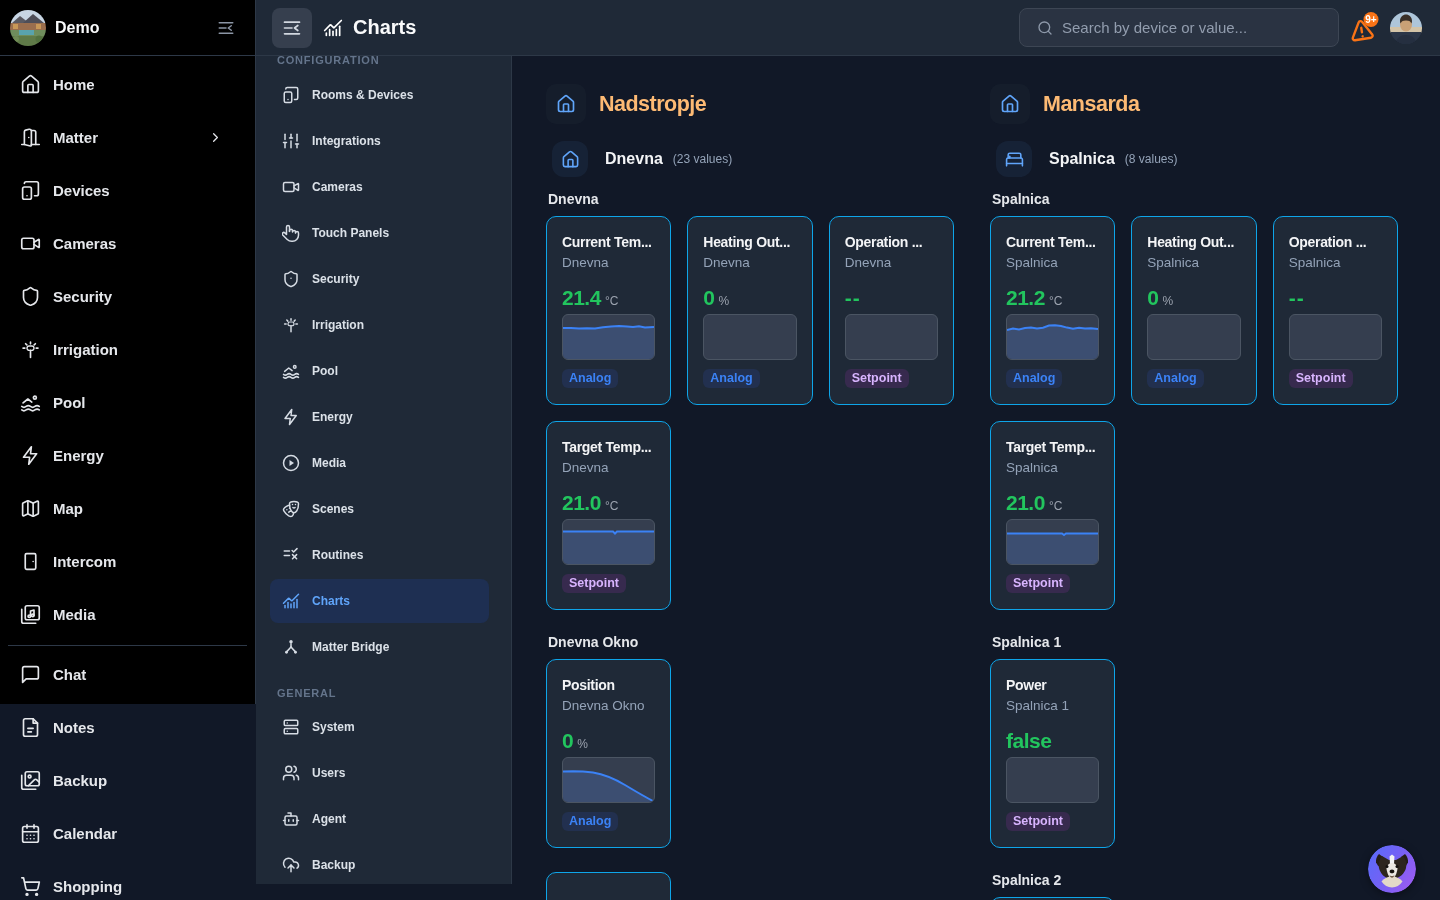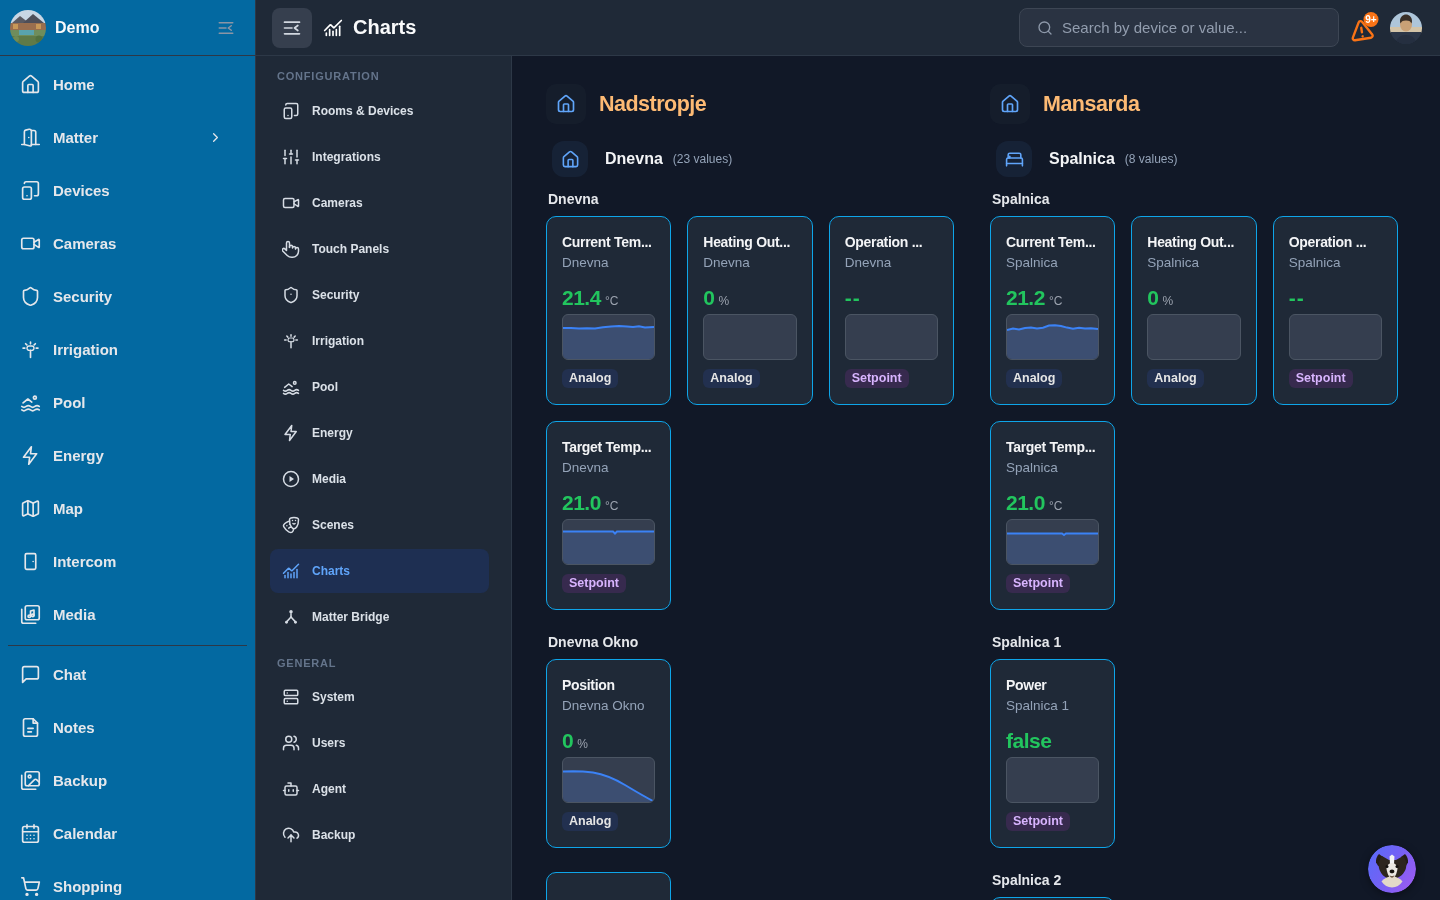--- a/index.html
+++ b/index.html
@@ -1,35 +1,35 @@
 <!DOCTYPE html>
 <html><head>
 <meta charset="utf-8">
 <style>
 * { margin:0; padding:0; box-sizing:border-box; }
 html,body { width:1440px; height:900px; overflow:hidden; background:#111827;
   font-family:"Liberation Sans", sans-serif; }
 svg { display:block; }
 
 
-.sb1 { position:fixed; left:0; top:0; width:256px; height:900px;
-  background:#0369a1; border-right:1px solid #2d3847; z-index:5; }
+.sb1 { position:fixed; left:0; top:0; width:256px; height:704px;
+  background:#000000; border-right:1px solid #2d3847; z-index:5; }
 .sb1h { height:56px; border-bottom:1px solid #2d3847; display:flex; align-items:center; padding:0 20px 0 10px; }
 .logo { width:36px; height:36px; border-radius:50%; overflow:hidden; flex:none; }
 .sb1h .brand { margin-left:9px; font-size:16px; font-weight:bold; color:#f9fafb; flex:1; }
 .collapse { color:#8b95a5; }
 .nav1 { padding:6px 8px 0 8px; }
 .ni { height:45px; margin-bottom:8px; display:flex; align-items:center; border-radius:8px; padding:0 0 0 12px; }
 .ni svg { flex:none; color:#e5e7eb; }
 .ni span { margin-left:12px; font-size:15px; font-weight:600; color:#e5e7eb; flex:1; }
 .ni .chev { color:#9ca3af; margin-right:24px; flex:none; }
 .navdiv { border:none; border-top:1px solid #2d3847; margin:3px 0 6px 0; }
 
 
-.sb2 { position:fixed; left:256px; top:56px; width:256px; height:844px;
+.sb2 { position:fixed; left:256px; top:40px; width:256px; height:844px;
   background:#1f2937; border-right:1px solid #2d3847; z-index:4; padding:12px 22px 0 14px; }
 .slbl { font-size:11px; font-weight:bold; letter-spacing:0.8px; color:#64748b;
   padding-left:7px; height:16px; line-height:16px; margin-bottom:5px; }
 .slbl.g { margin-top:16px; margin-bottom:4px; }
 .ci { height:44px; margin-bottom:2px; display:flex; align-items:center; border-radius:8px; padding-left:12px; }
 .ci svg { flex:none; color:#d6dce4; }
 .ci span { margin-left:12px; font-size:12px; font-weight:600; color:#dbe1e8; }
 .ci.active { background:#1e2f52; }
 .ci.active svg { color:#60a5fa; }
 .ci.active span { color:#60a5fa; }
@@ -71,21 +71,21 @@
 .card .t { font-size:14px; letter-spacing:-0.3px; font-weight:bold; color:#f3f4f6; line-height:20px; white-space:nowrap; overflow:hidden; }
 .card .s { font-size:13.5px; color:#94a3b8; line-height:17px; margin-top:2px; white-space:nowrap; overflow:hidden; }
 .card .v { margin-top:10px; height:26px; line-height:33px; white-space:nowrap; }
 .card .v b { font-size:21px; letter-spacing:-0.5px; font-weight:bold; color:#22c55e; }
 .card .v i { font-style:normal; font-size:12px; color:#9ca3af; margin-left:4px; }
 .chart { margin-top:7px; height:46px; border:1px solid #4b5563; border-radius:6px;
   background:#353e4f; overflow:hidden; position:relative; }
 .chart svg { position:absolute; left:0; top:0; }
 .badge { display:inline-block; margin-top:9px; height:19px; line-height:19px;
   padding:0 7px; border-radius:6px; font-size:12.5px; font-weight:bold; }
-.badge.an { background:#22304f; color:#e5e5e5; }
+.badge.an { background:#22304f; color:#3b82f6; }
 .badge.sp { background:#372a4e; color:#d8b4fe; }
 
 .fab { position:fixed; left:1368px; top:845px; width:48px; height:48px; border-radius:50%;
   overflow:hidden; z-index:10; box-shadow:0 2px 8px rgba(0,0,0,0.4); }
 </style>
 </head>
 <body>
 
 <header class="topbar">
   <div class="tbtn">
@@ -397,20 +397,30 @@
         <path d="M14 6h.01"></path>
         <path d="M18 6h.01"></path>
         <path d="M6.5 13.1h.01"></path>
         <path d="M22 5c0 9-4 12-6 12s-6-3-6-12c0-2 2-3 6-3s6 1 6 3"></path>
         <path d="M17.4 9.9c-.8.8-2 .8-2.8 0"></path>
         <path d="M10.1 7.1C9 7.2 7.7 7.7 6 8.6c-3.5 2-4.7 3.9-3.7 5.6 4.5 7.8 9.5 8.4 11.2 7.4.9-.5 1.9-2.1 1.9-4.7"></path>
         <path d="M9.1 16.5c.3-1.1 1.4-1.7 2.4-1.4"></path>
       </svg>
       <span>Scenes</span>
     </div>
+  <div class="ci">
+      <svg width="18" height="18" viewBox="0 0 24 24" fill="none" stroke="currentColor" stroke-width="2" stroke-linecap="round" stroke-linejoin="round">
+        <path d="M10 6.5H3"></path>
+        <path d="M10 12.5H3"></path>
+        <path d="m13.5 6 2 2 4.5-4.5"></path>
+        <path d="m14 11.5 5.5 5.5"></path>
+        <path d="m19.5 11.5-5.5 5.5"></path>
+      </svg>
+      <span>Routines</span>
+    </div>
   <div class="ci active">
       <svg width="18" height="18" viewBox="0 0 24 24" fill="none" stroke="currentColor" stroke-width="2" stroke-linecap="round" stroke-linejoin="round">
         <path d="M12 16v5"></path>
         <path d="M16 14v7"></path>
         <path d="M20 10v11"></path>
         <path d="m22 3-8.646 8.646a.5.5 0 0 1-.708 0L9.354 8.354a.5.5 0 0 0-.708 0L2 15"></path>
         <path d="M4 18v3"></path>
         <path d="M8 14v7"></path>
       </svg>
       <span>Charts</span>

